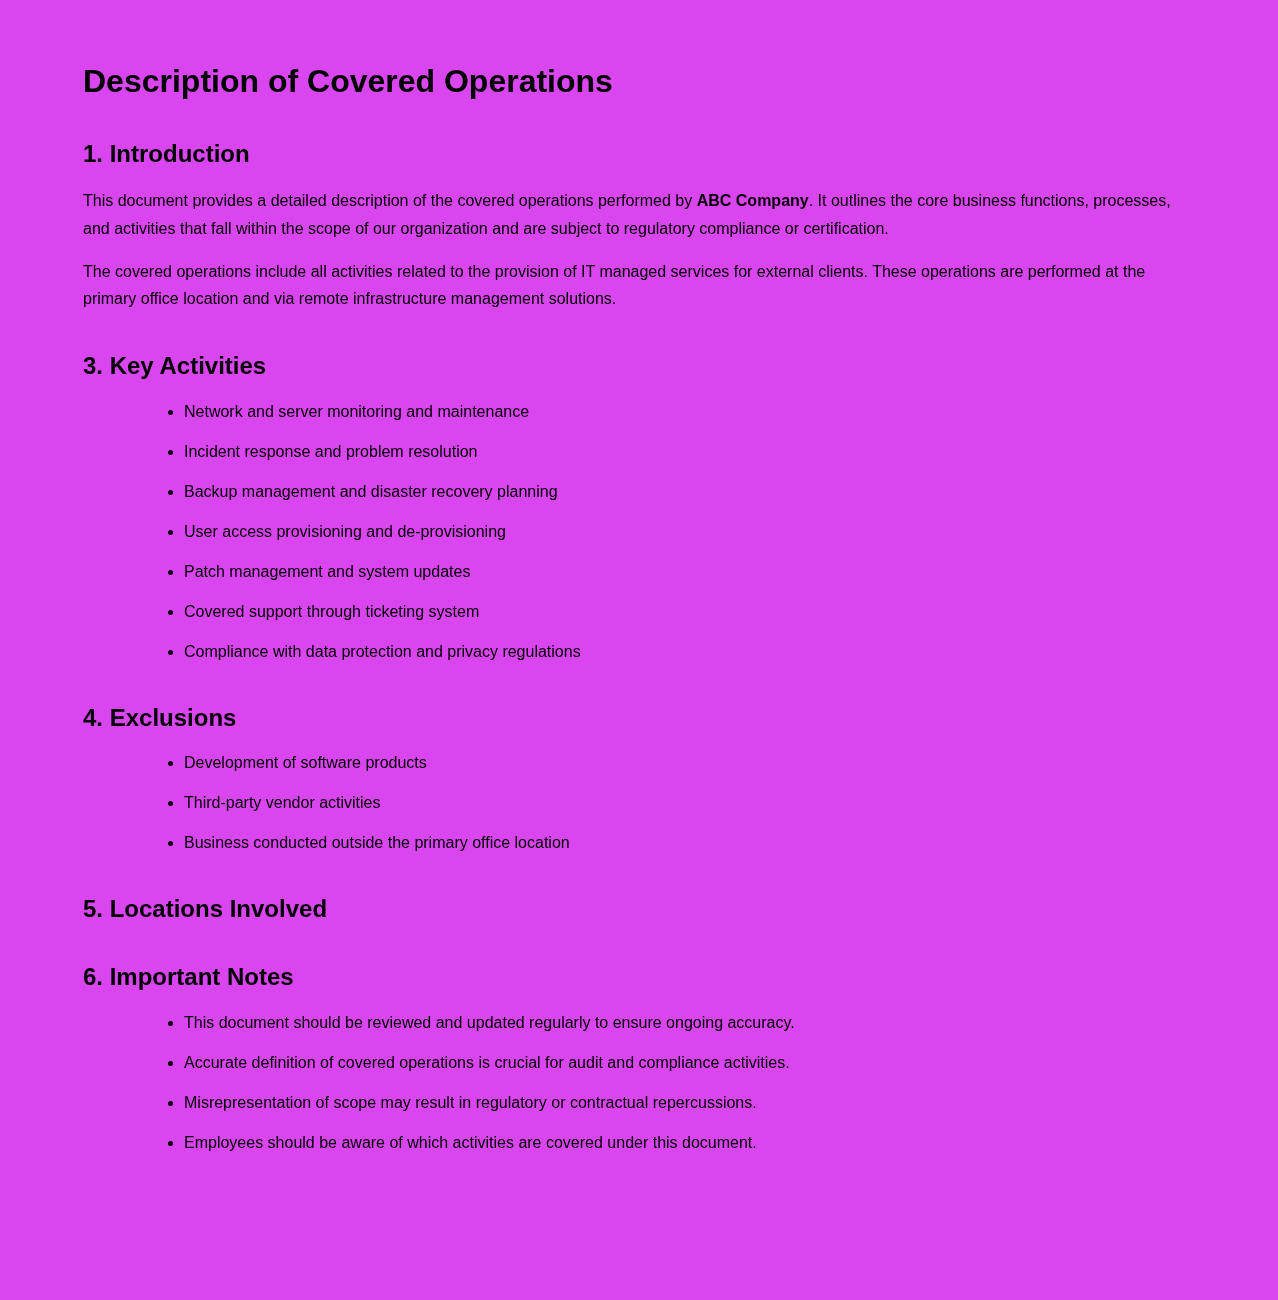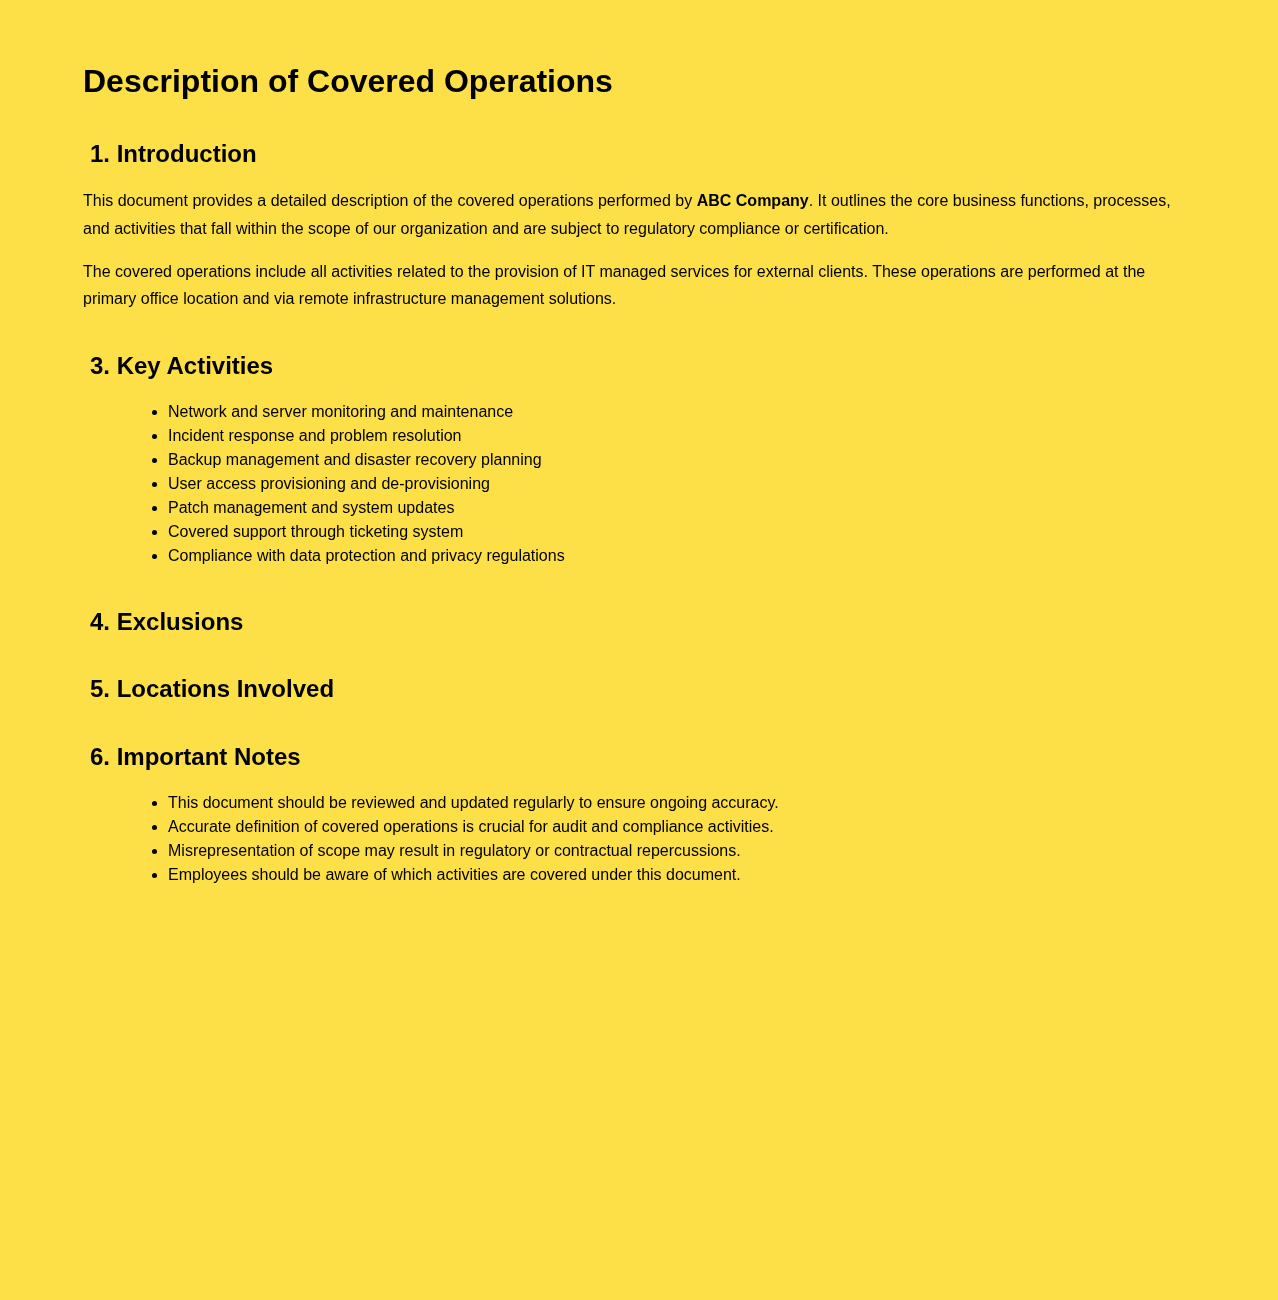--- a/index.html
+++ b/index.html
@@ -7,49 +7,49 @@
     padding: 0;
     background: #ffffff;
     color: #000000;
     font-family: "Liberation Sans", sans-serif;
   }
   .page {
     width: 1278px;
     min-height: 1300px;
     box-sizing: border-box;
     padding: 42px 83px 80px 83px;
-    background: #fde047;
+    background: #d946ef;
   }
   h1.doc-title {
     font-size: 32px;
     font-weight: bold;
     margin: 21px 0;
     line-height: 1.15;
   }
   h2.section-heading {
     font-size: 24px;
     font-weight: bold;
-    margin: 40px 0 20px 7px;
+    margin: 40px 0 20px 0;
     line-height: 1.15;
   }
   p.body-text {
     font-size: 16px;
     line-height: 1.7;
     margin: 16px 0;
     max-width: 1112px;
   }
   ul.bullet-list {
     font-size: 16px;
     line-height: 1.5;
     margin: 16px 0;
     padding-left: 85px;
     list-style-type: disc;
   }
   ul.bullet-list li {
-    margin: 0;
+    margin: 16px;
     padding-left: 0;
   }
   b { font-weight: bold; }
 </style>
 </head>
 <body>
 
 <div class="page">
 
   <h1 class="doc-title">Description of Covered Operations</h1>
@@ -71,20 +71,25 @@
       <li>Backup management and disaster recovery planning</li>
       <li>User access provisioning and de-provisioning</li>
       <li>Patch management and system updates</li>
       <li>Covered support through ticketing system</li>
       <li>Compliance with data protection and privacy regulations</li>
     </ul>
   </section>
 
   <section>
     <h2 class="section-heading">4. Exclusions</h2>
+    <ul class="bullet-list">
+      <li>Development of software products</li>
+      <li>Third-party vendor activities</li>
+      <li>Business conducted outside the primary office location</li>
+    </ul>
   </section>
 
   <section>
     <h2 class="section-heading">5. Locations Involved</h2>
   </section>
 
   <section>
     <h2 class="section-heading">6. Important Notes</h2>
     <ul class="bullet-list">
       <li>This document should be reviewed and updated regularly to ensure ongoing accuracy.</li>

